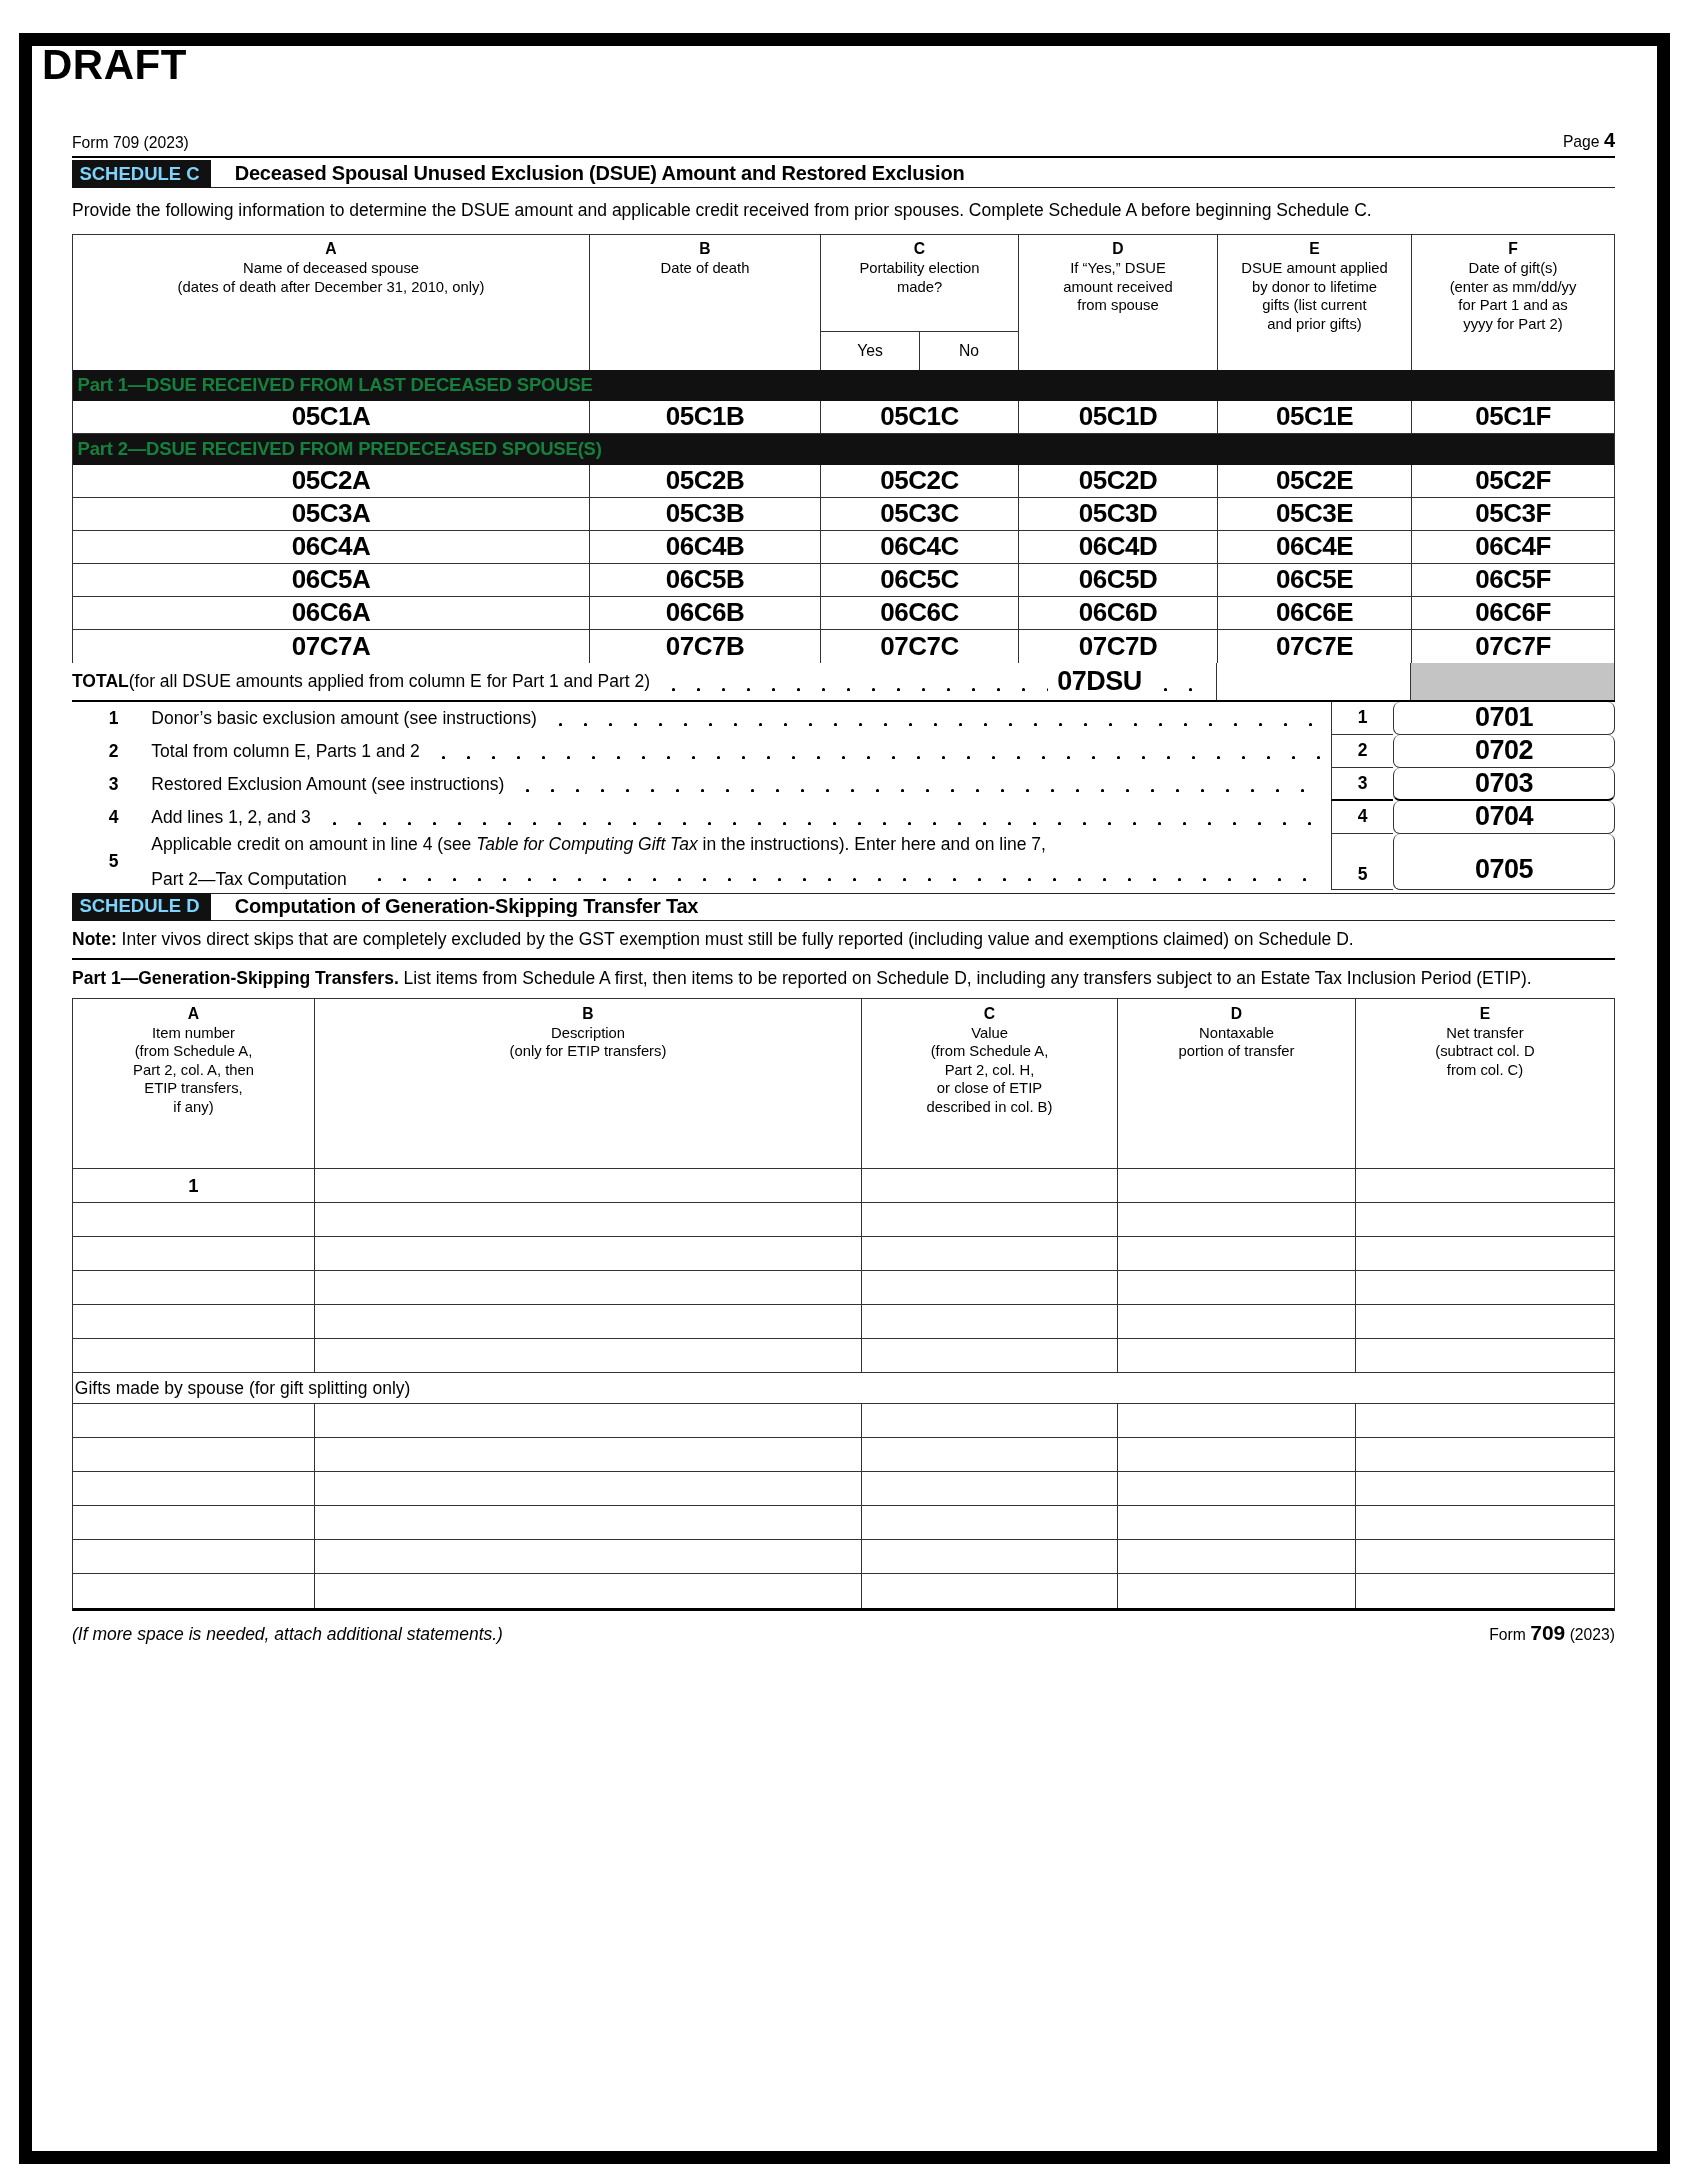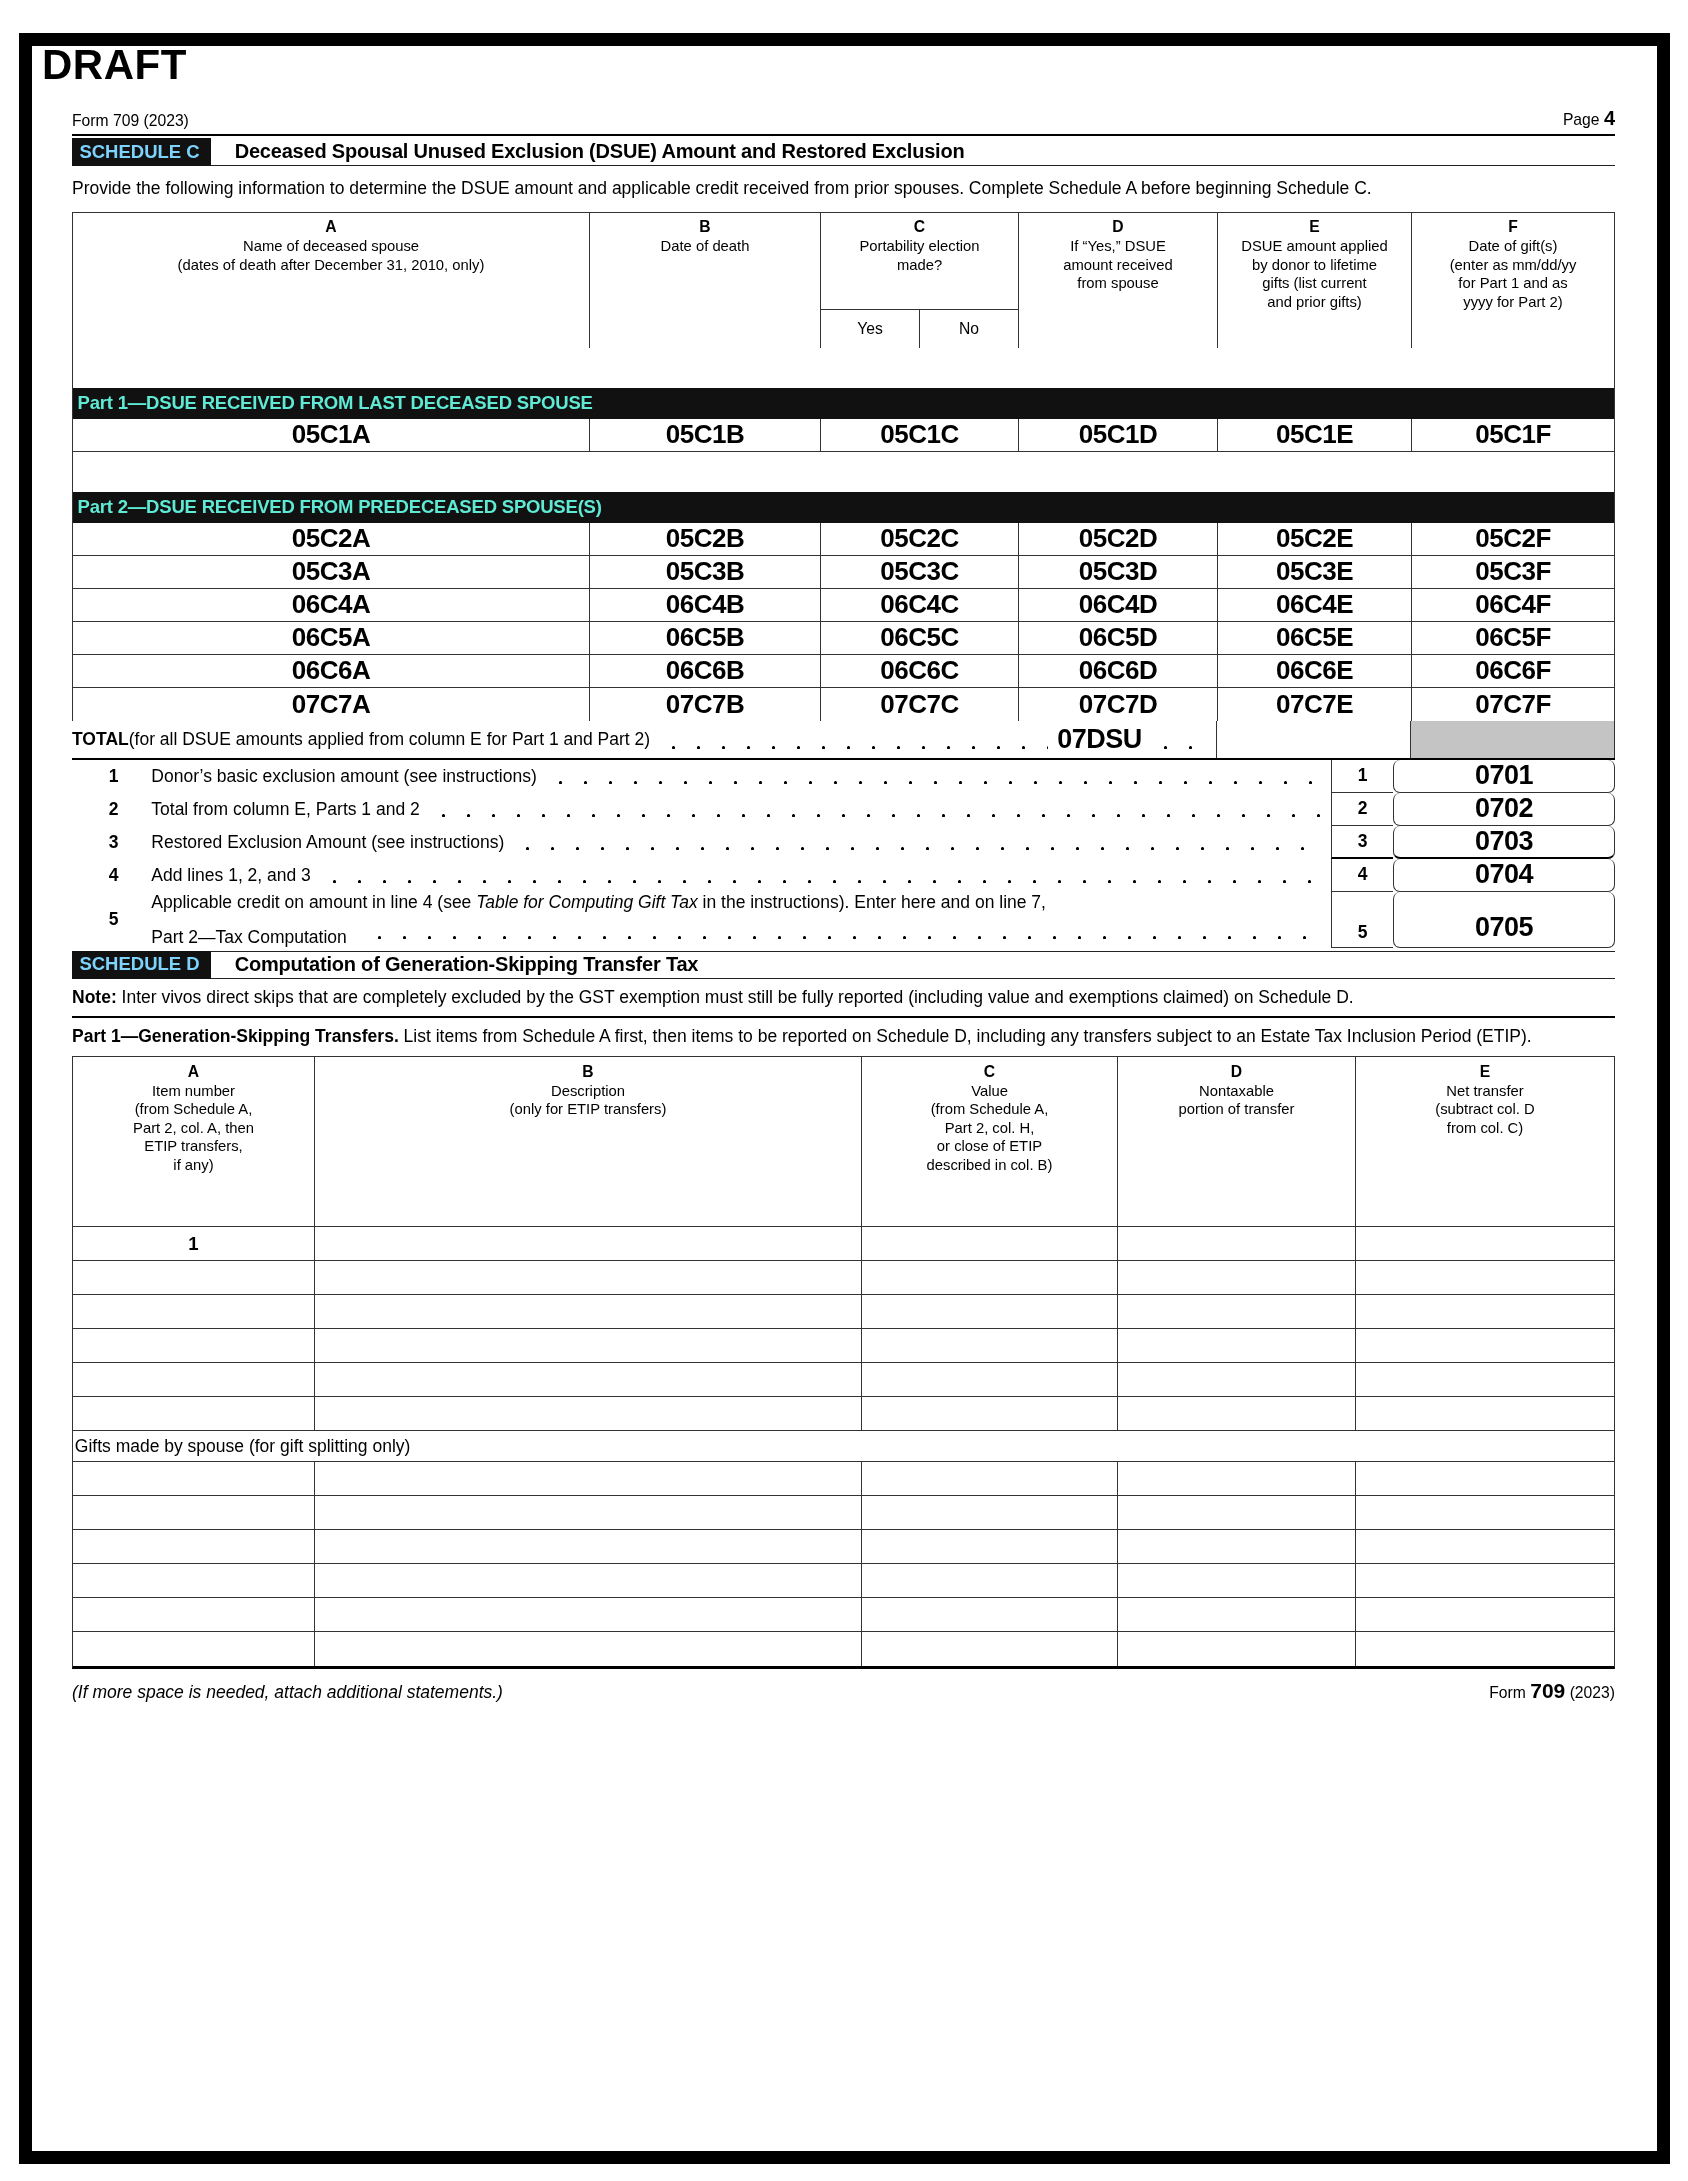--- a/index.html
+++ b/index.html
@@ -1,21 +1,21 @@
 <!DOCTYPE html>
 <html style="font-size:14.8px"><head>
 <meta charset="utf-8">
 <style>
   * { margin:0; padding:0; box-sizing:border-box; }
   html,body { background:#e8e8e8; }
   body { font-family:"Liberation Sans", sans-serif; color:#000; }
   .page { position:relative; width:1688px; height:2182px; background:#fff; overflow:hidden; }
   .frame { position:absolute; left:18.5px; top:33px; right:18.5px; bottom:18.5px; border:13px solid #000; pointer-events:none; }
   .draft { position:absolute; left:42px; top:41px; font-size:42px; font-weight:bold; letter-spacing:0.5px;text-align:center; }
-  .content { position:absolute; left:72px; top:106px; width:1543px; }
+  .content { position:absolute; left:72px; top:128px; width:1543px; }
 
   .topline { display:flex; justify-content:space-between; align-items:flex-end; height:24px; font-size:15.7px; }
   .pagenum { font-size:20px; font-weight:bold; }
   .rule-thick { border:0; border-top:2.8px solid #000; margin-top:3.7px; }
   .rule-med { border:0; border-top:2.8px solid #000; margin-top:5.5px; }
 
   .band { display:flex; align-items:center; margin-top:2.8px; height:28px; border-bottom:0.9px solid #222; }
   .band-label { background:#111; color:#7dd3fc; font-weight:bold; font-size:18.5px; padding:1.8px 11px 2.8px 7.4px; line-height:23px; height:28px; }
   .band-title { font-weight:bold; font-size:20px; margin-left:24px; letter-spacing:-0.2px; }
 
@@ -27,21 +27,21 @@
   .c-head { display:flex; height:135px; }
   .hc { border-right:0.9px solid #333; text-align:center; padding-top:5.5px; }
   .hc:last-child { border-right:0; }
   .hletter { font-size:15.7px; font-weight:bold; }
   .hdesc { font-size:14.8px; line-height:18.5px; white-space:pre-line; margin-top:0.9px; }
   .hc-split { padding:0; display:flex; flex-direction:column; }
   .hc-top { flex:1; padding-top:5.5px; }
   .ynrow { display:flex; height:39px; border-top:0.9px solid #333; }
   .yn { flex:1; display:flex; align-items:center; justify-content:center; font-size:15.7px; }
   .yn-no { border-left:0.9px solid #333; }
-  .partbar { background:#111; color:#5eead4; font-weight:bold; font-size:18.5px; height:31px; display:flex; align-items:center; padding-left:4.6px; letter-spacing:-0.2px;margin-top:40px; }
+  .partbar { background:#111; color:#15803d; font-weight:bold; font-size:18.5px; height:31px; display:flex; align-items:center; padding-left:4.6px; letter-spacing:-0.2px; }
   .c-row { display:flex; height:33px; border-bottom:0.9px solid #333; }
   .c-row:last-of-type { border-bottom:0; }
   .cell { border-right:0.9px solid #333; display:flex; align-items:center; justify-content:center; font-weight:bold; font-size:26px; letter-spacing:-0.5px; }
   .cell:last-child { border-right:0; }
 
   .c-total { display:flex; height:39px; border-bottom:2.8px solid #000; }
   .ct-main { width:1144px; display:flex; align-items:center; font-size:17.5px; }
   .ct-cell { border-left:0.9px solid #333; }
   .ct-e { width:194px; }
   .ct-f { flex:1; border-right:0.9px solid #333; }

